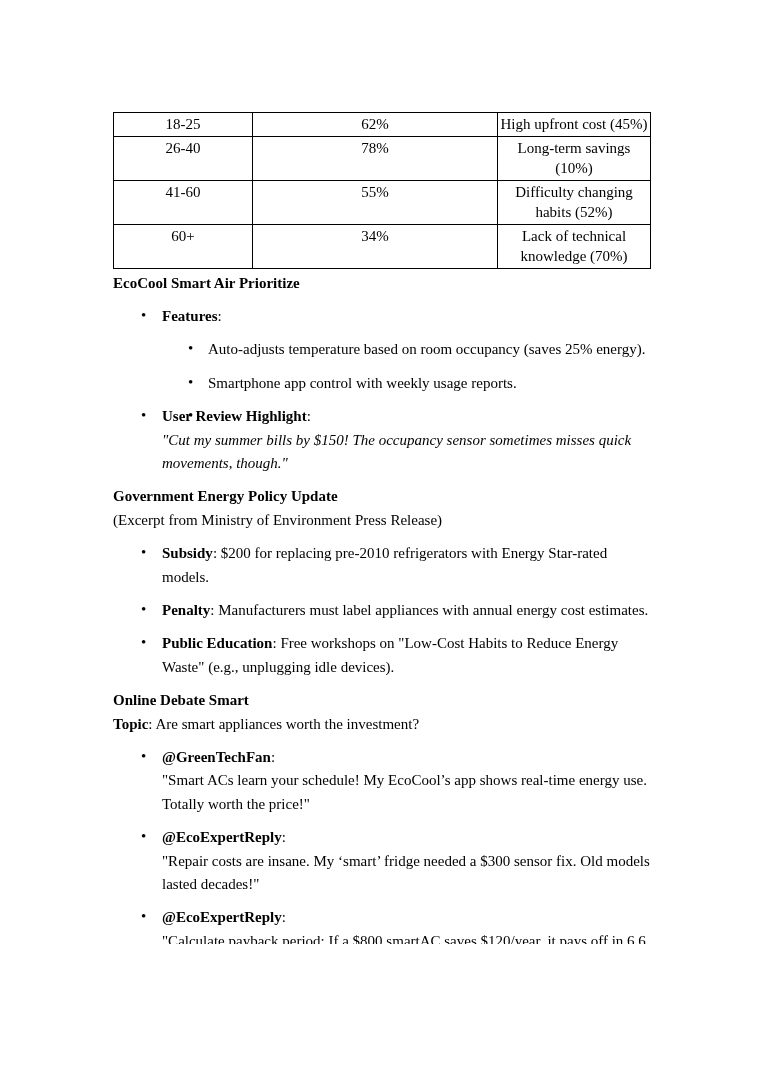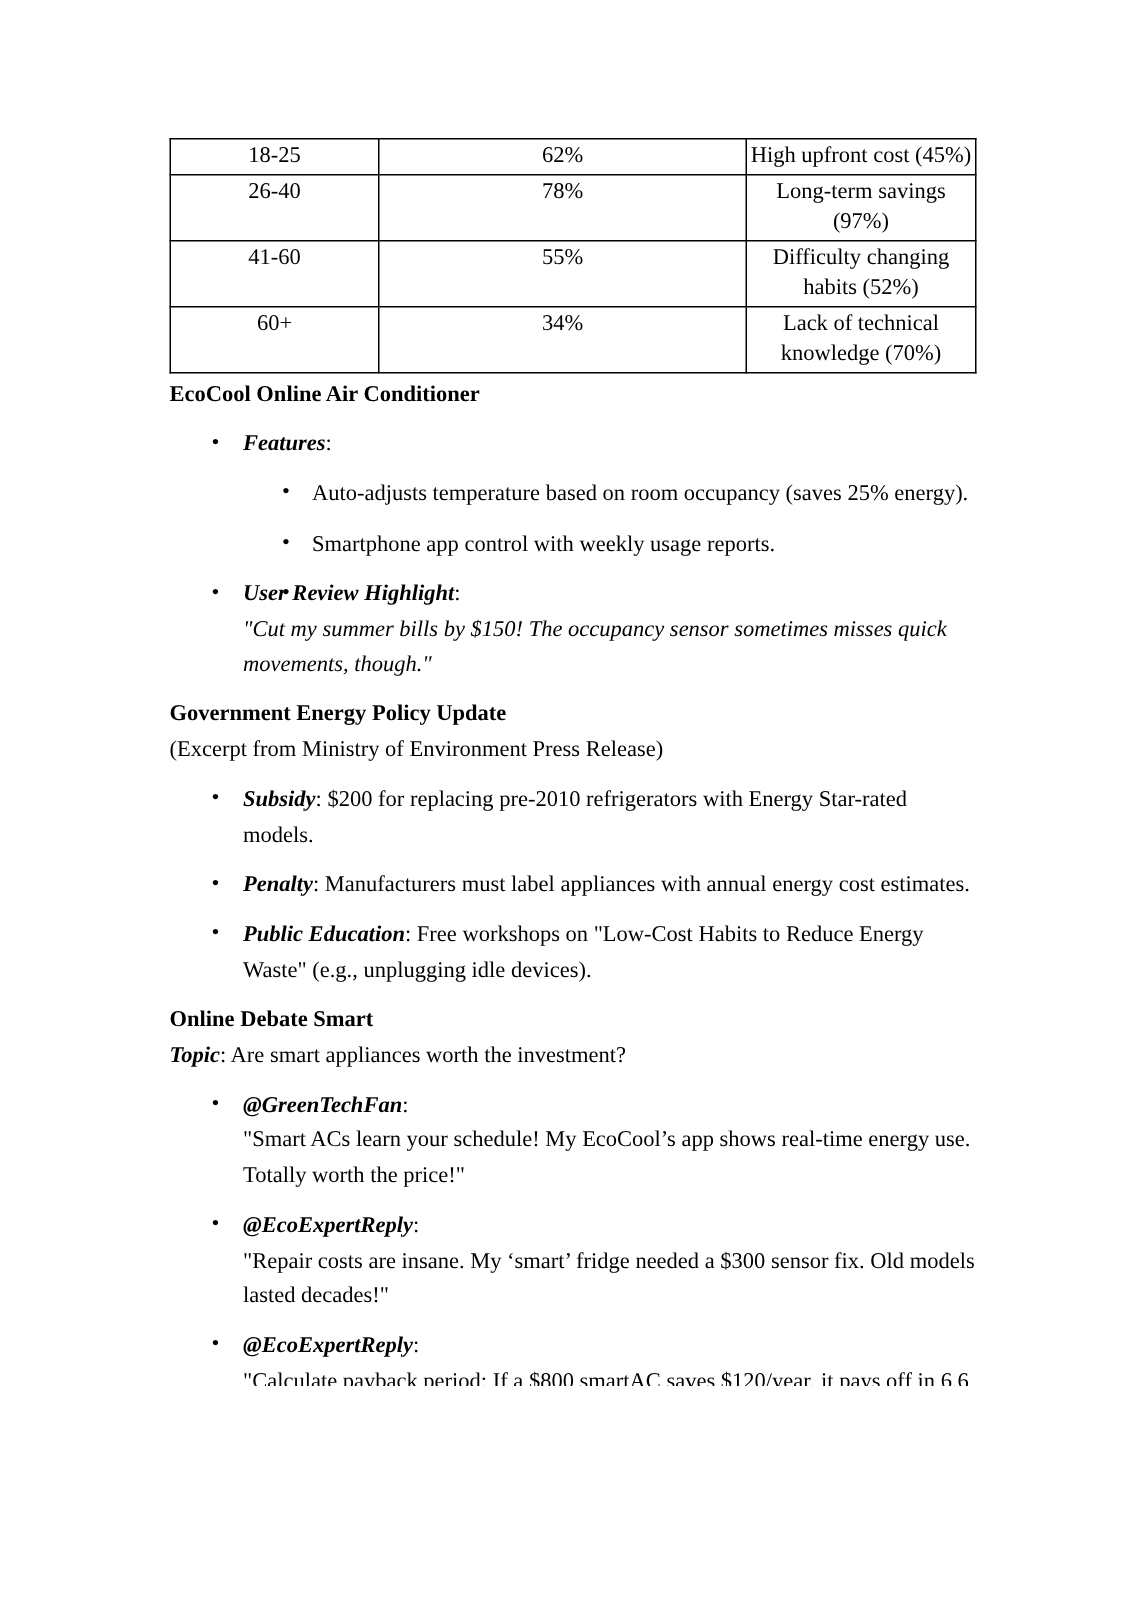--- a/index.html
+++ b/index.html
@@ -4,39 +4,39 @@
 <style>
   * { margin:0; padding:0; box-sizing:border-box; }
   html,body { width:764px; height:1080px; }
   body {
     background:#ffffff;
     font-family:"Liberation Serif","DejaVu Serif",serif;
     font-size:15px;
     color:#000000;
     line-height:23.4px;
   }
-  .page { position:relative; width:764px; height:924px; background:#ffffff; overflow:hidden; }
+  .page { position:relative; width:764px; height:924px; background:#ffffff; overflow:hidden;margin-top:20px; }
   .content { position:absolute; left:113px; top:92px; width:537px; }
 
   
   .doc-table { width:537px; border-collapse:collapse; table-layout:fixed; }
   .doc-table td {
     border:1px solid #000000;
     text-align:center;
     vertical-align:top;
     line-height:20.5px;
     padding:1px 1px;
   }
   .col-age { width:139px; }
   .col-pct { width:245px; }
   .col-concern { width:153px; }
   tr.row-single td { height:22px; }
   tr.row-double td { height:40px; }
 
-  .b { font-weight:bold;font-style:italic; }
+  .b { font-weight:bold; }
   .i { }
 
   .h-block { margin-bottom:10px; }
   .heading { font-weight:bold; }
   .mt { margin-top:3px; }
 
   .li1 { position:relative; padding-left:49px; margin-bottom:10px; }
   .li1 > .marker { position:absolute; left:28px; top:-1px; }
   .li2 { position:relative; padding-left:95px; margin-bottom:10px; }
   .li2 > .marker { position:absolute; left:75px; top:-1px; }
@@ -69,36 +69,36 @@
         </colgroup>
       <tbody>
         <tr class="row-single">
           <td>18-25</td>
           <td>62%</td>
           <td>High upfront cost (45%)</td>
         </tr>
         <tr class="row-double">
           <td>26-40</td>
           <td>78%</td>
-          <td>Long-term savings (97%)</td>
+          <td>Long-term savings (10%)</td>
         </tr>
         <tr class="row-double">
           <td>41-60</td>
           <td>55%</td>
           <td>Difficulty changing habits (52%)</td>
         </tr>
         <tr class="row-double">
           <td>60+</td>
           <td>34%</td>
           <td>Lack of technical knowledge (70%)</td>
         </tr>
       </tbody>
     </table>
 
-    <div class="heading mt h-block">EcoCool Online Air Conditioner</div>
+    <div class="heading mt h-block">EcoCool Smart Air Prioritize</div>
 
     <div class="li1">
       <span class="marker">•</span>
       <span class="b">Features</span><span>:</span>
     </div>
 
     <div class="li2">
       <span class="marker">•</span>
       <span>Auto-adjusts temperature based on room occupancy (saves 25% energy).</span>
     </div>

